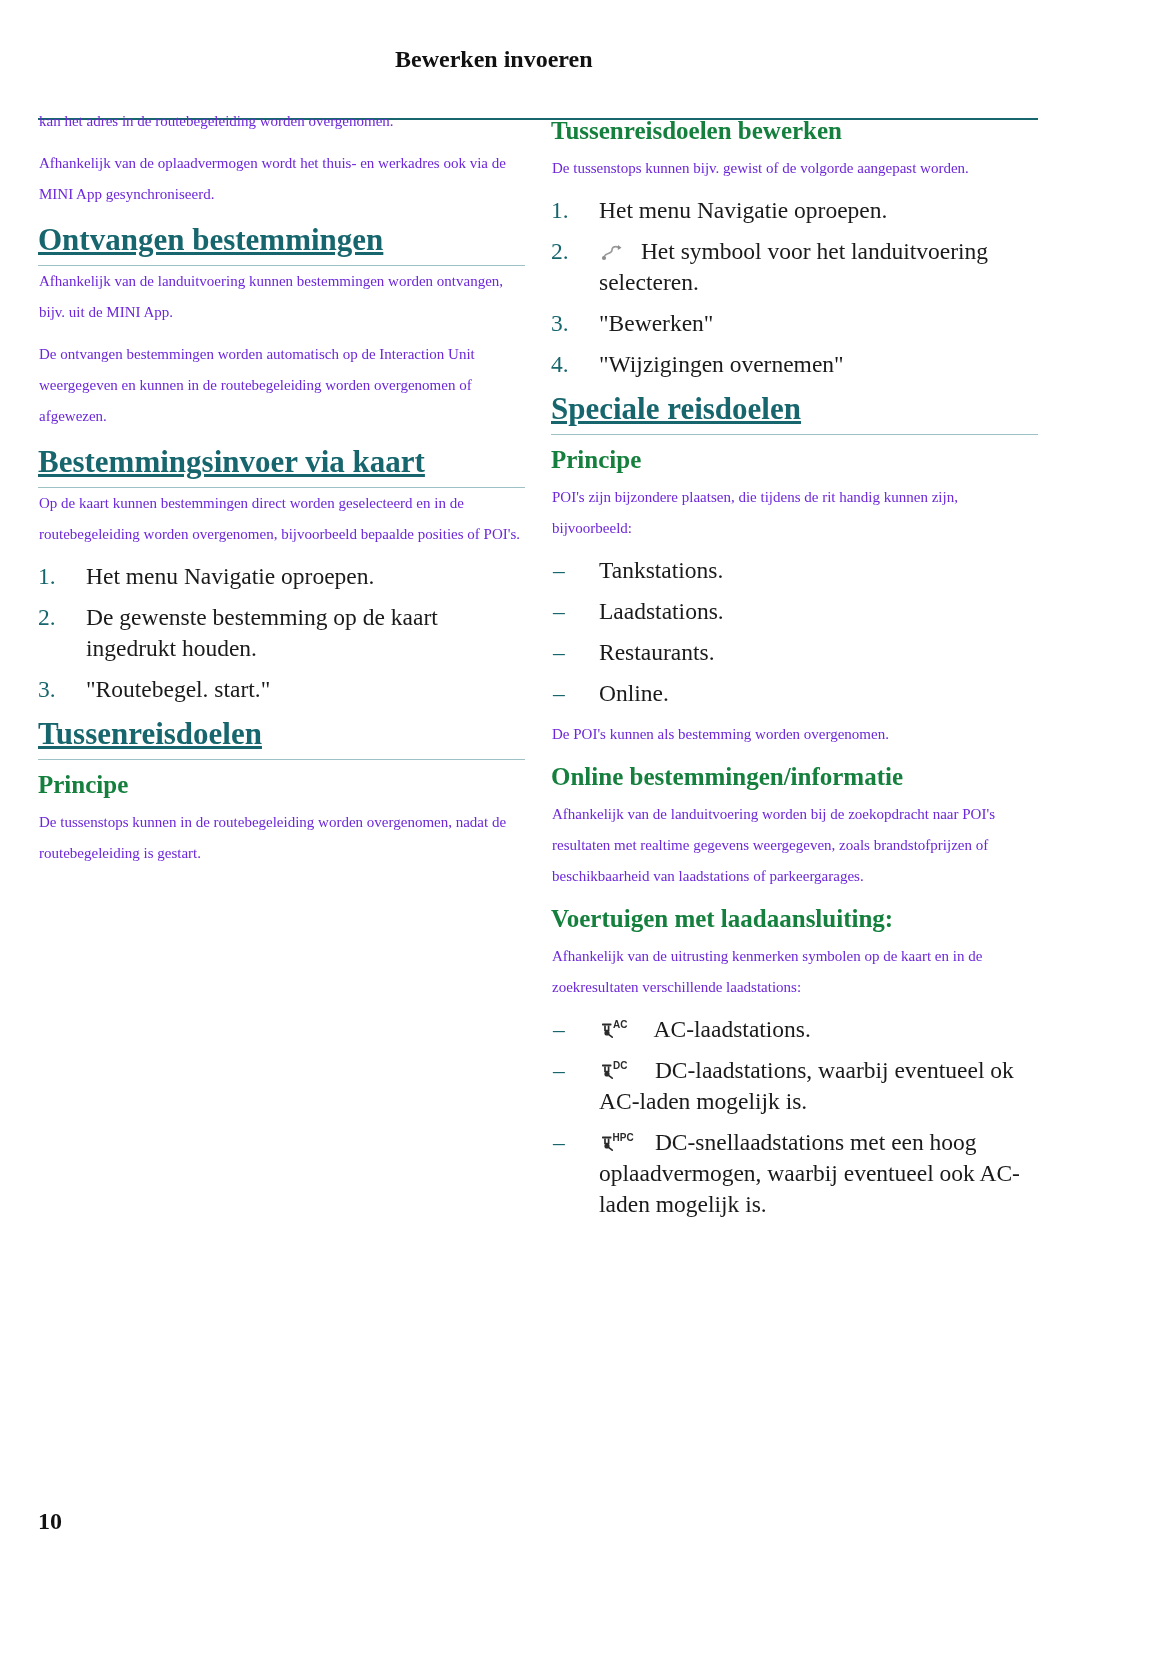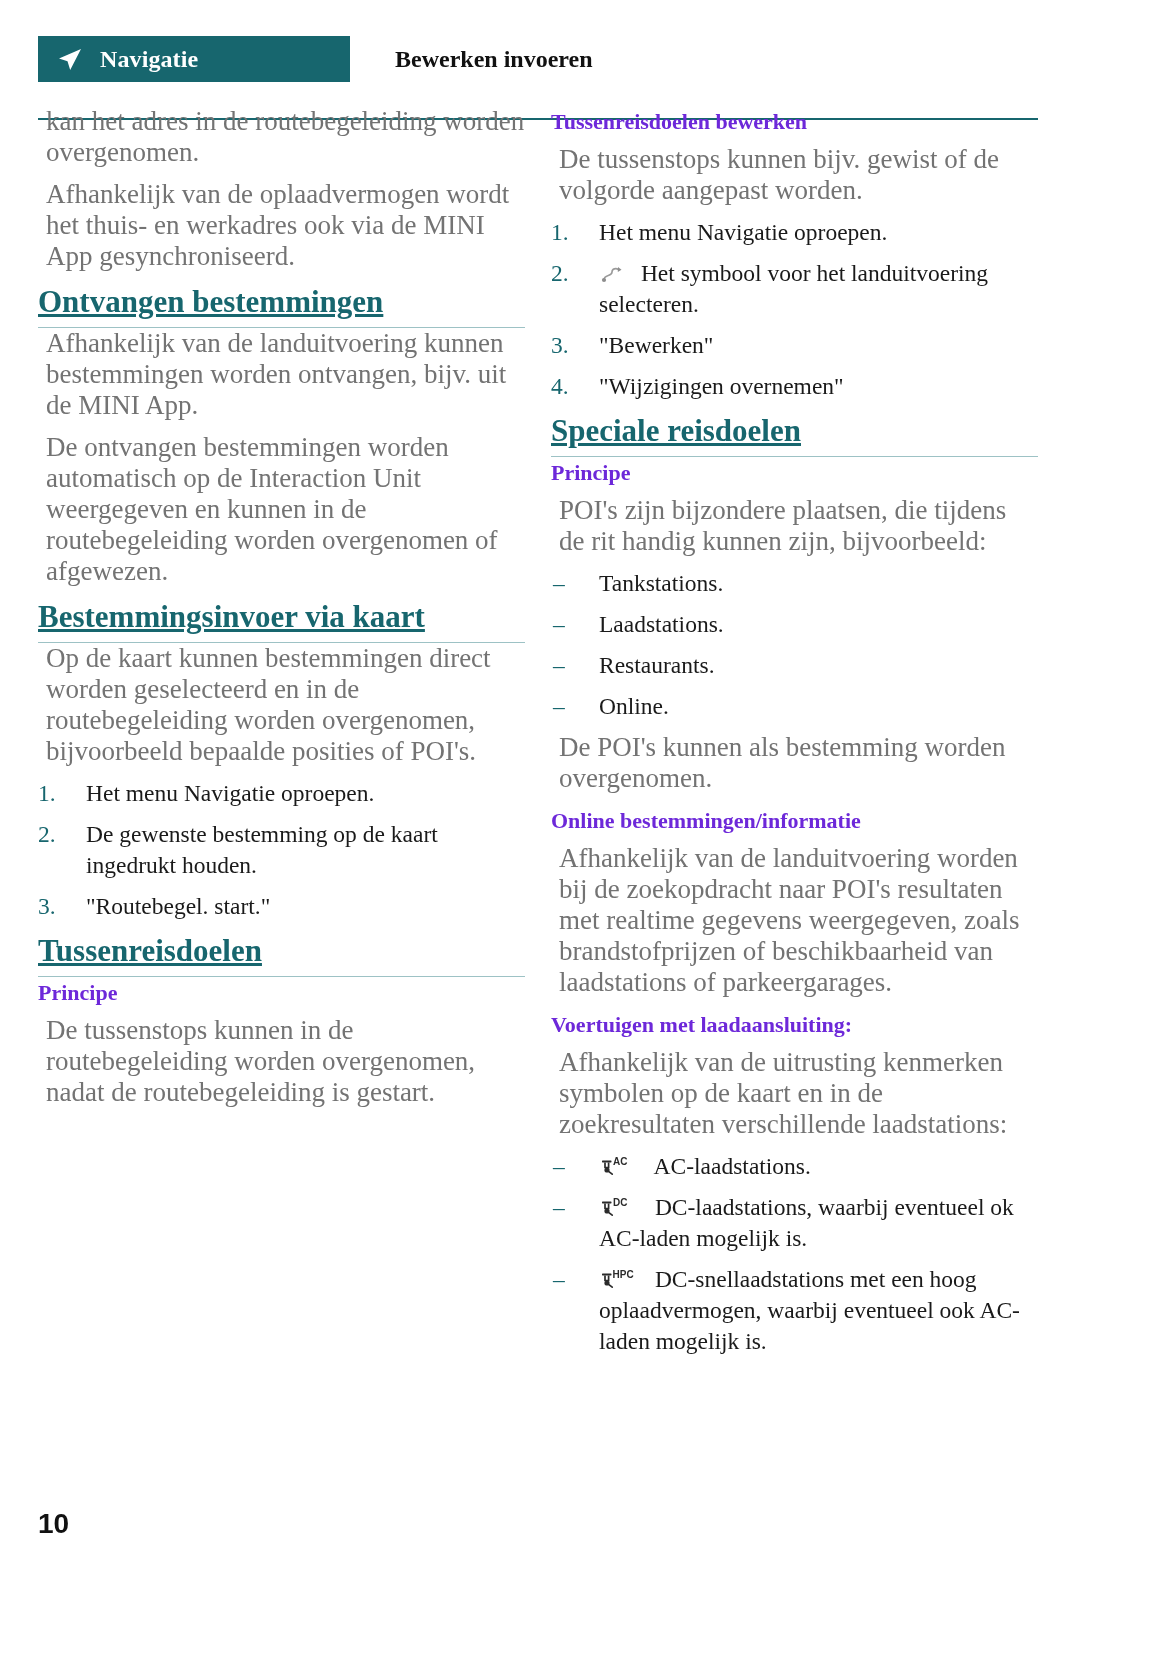--- a/index.html
+++ b/index.html
@@ -80,46 +80,46 @@
   .col {
     position: absolute;
     top: 0;
     width: 487px;
   }
   .col-left  { left: 38px; }
   .col-right { left: 551px; }
 
   
   p.body-text {
-    margin: 0 0 11px 8px;
-    font-size: 27px;
+    margin: 0 0 11px 1px;
+    font-size: 15px;
     line-height: 31px;
-    color: #737373;
+    color: #6d28d9;
     font-family: "Liberation Serif", serif;
   }
 
   h2.section-heading {
     margin: 0;
     padding: 0 0 6px 0;
     font-size: 31px;
     line-height: 38px;
     font-weight: bold;
     color: #17666e;
     font-family: "Liberation Serif", serif;
     border-bottom: 1.5px solid #9dc2c5;
   }
   .heading-gap-top  { margin-top: 44px; text-decoration: underline; }
   .heading-gap-bot  { margin-bottom: 26px; }
 
   h3.sub-heading {
-    margin: 0 0 6px 0;
-    font-size: 22px;
+    margin: 9px 0 6px 0;
+    font-size: 25px;
     line-height: 32px;
     font-weight: bold;
-    color: #6d28d9;
+    color: #15803d;
     font-family: "Liberation Serif", serif;
   }
   .sub-gap-top { margin-top: 30px; }
 
   
   ol.num-list, ul.dash-list {
     list-style: none;
     margin: 0;
     padding: 0;
   }
@@ -161,38 +161,30 @@
     height: 22px;
     vertical-align: -3px;
     margin-right: 10px;
   }
 
   
   .page-number {
     position: absolute;
     left: 38px;
     top: 1508px;
-    font-size: 28px;
+    font-size: 24px;
     font-weight: bold;
     color: #111111;
-    font-family: Liberation Sans, sans-serif;
+    font-family: Liberation Serif, serif;
   }
 </style>
 </head>
 <body>
 
 <div class="page-header">
-  <div class="header-band">
-    <span class="nav-arrow-icon">
-      <svg viewBox="0 0 30 30" width="30" height="30" aria-hidden="true">
-        <path d="M27 5 L5 14.5 L13.5 17.2 L16.2 26 Z" fill="#ffffff"></path>
-      </svg>
-    </span>
-    <span class="header-band-label">Navigatie</span>
-  </div>
   <div class="header-section-title">Bewerken invoeren</div>
   <div class="header-rule"></div>
 </div>
 
 <div class="content">
 
   <div class="col col-left">
 
     <p class="body-text">kan het adres in de routebegeleiding worden overgenomen.</p>
     <p class="body-text">Afhankelijk van de oplaadvermogen wordt het thuis- en werkadres ook via de MINI App gesynchroniseerd.</p>

